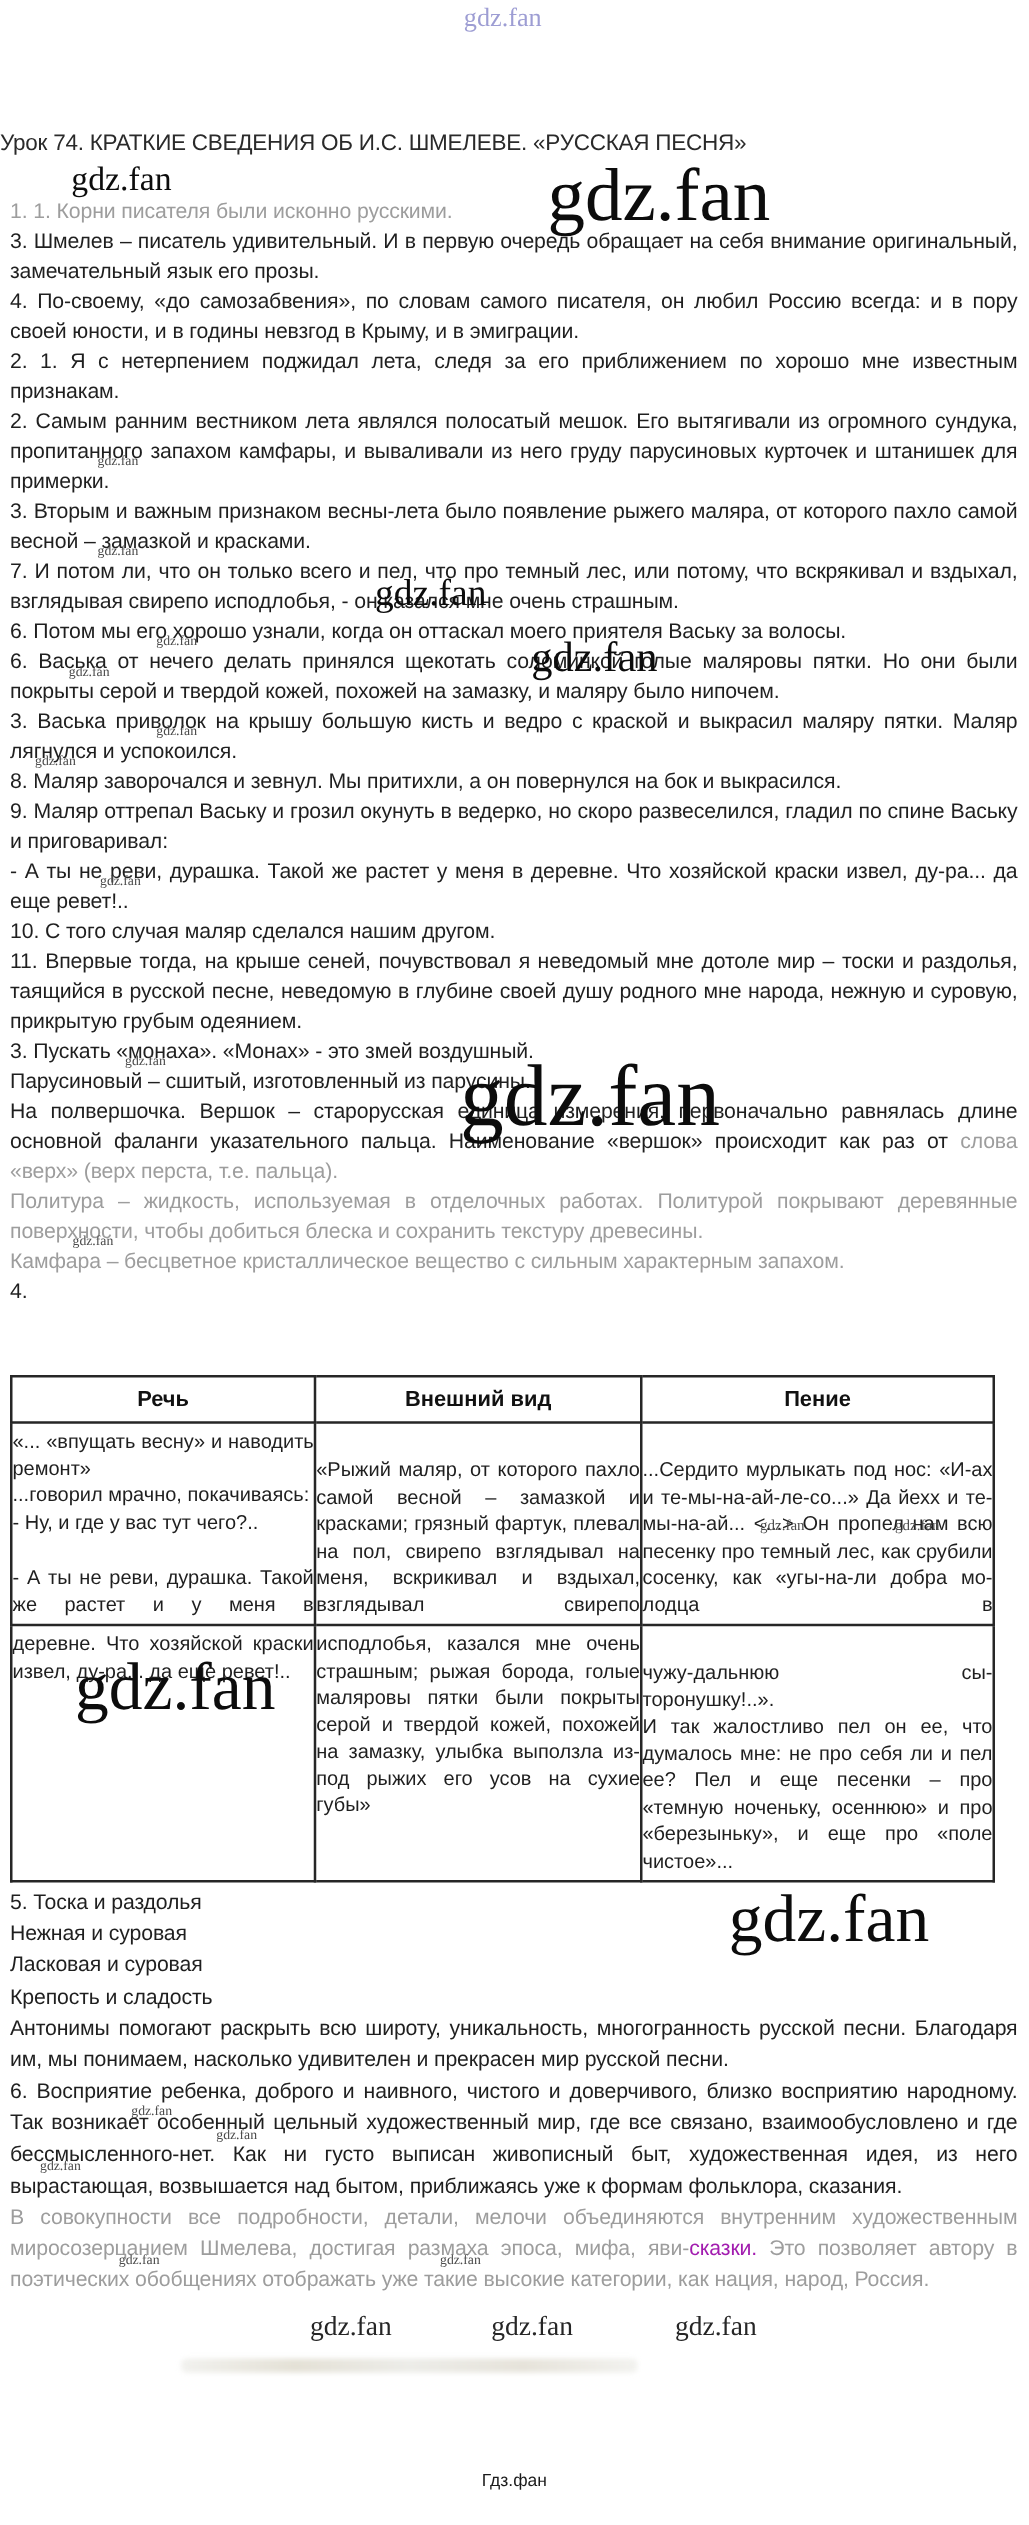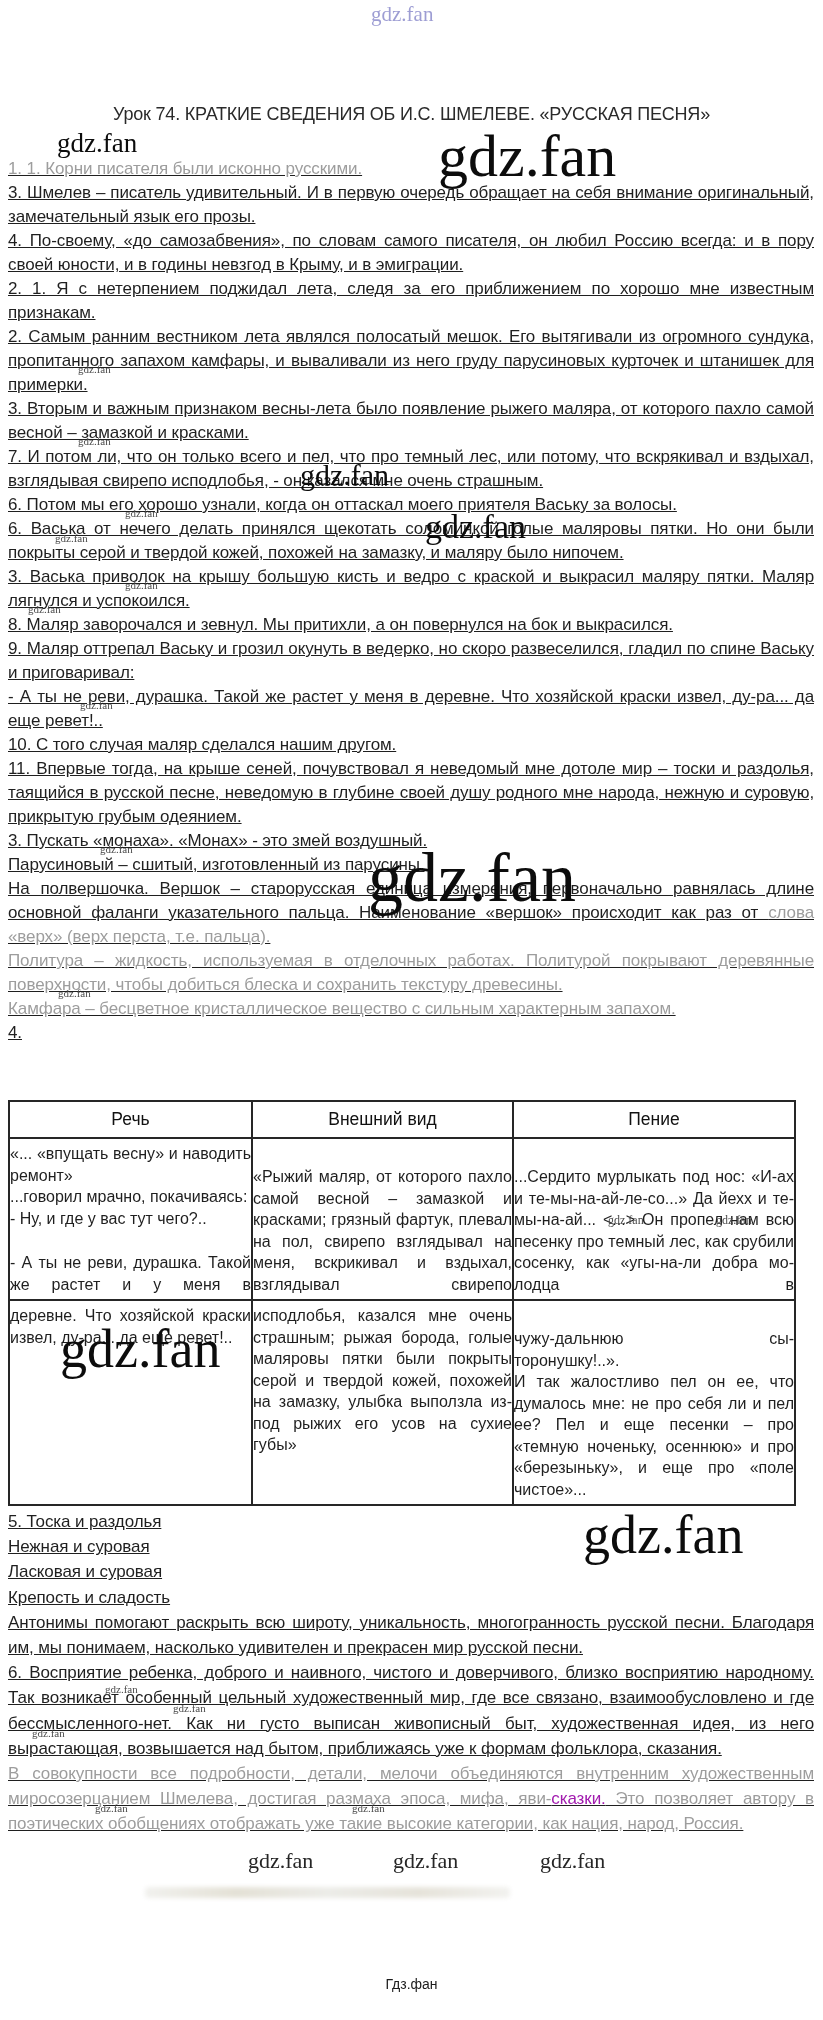--- a/index.html
+++ b/index.html
@@ -1,37 +1,37 @@
 <!DOCTYPE html>
 <html lang="ru"><head>
 <meta charset="utf-8">
 <style>
   html,body{margin:0;padding:0;background:#ffffff;}
   .page{
     position:relative;width:823px;height:2020px;background:#fff;overflow:hidden;
     font-family:"Liberation Sans",sans-serif;color:#1f1f1f;
   }
   .title{
-    position:absolute;top:104px;left:0;width:100%;text-align:center;
+    position:absolute;top:104px;left:0;width:100%;text-align:left;
     font-size:18px;letter-spacing:-0.2px;color:#2a2a2a;white-space:nowrap;
   }
-  .flow{position:absolute;left:8px;width:806px;text-align:justify;letter-spacing:-0.1px;text-decoration:underline;}
+  .flow{position:absolute;left:8px;width:806px;text-align:justify;letter-spacing:-0.1px;}
   #paras-top{top:157px;font-size:17px;line-height:24px;}
   #paras-bottom{top:1509px;font-size:17px;line-height:25.2px;}
   .para{margin:0;padding:0;}
   .jall{text-align-last:justify;margin-top:23px;}
   .t-dark{color:#1f1f1f;}
   .t-faded{color:#9d9d9d;}
   .t-mid{color:#a21caf;}
   table.grid{
     position:absolute;top:1100px;left:8px;width:786px;
     border-collapse:collapse;table-layout:fixed;background:#fff;
   }
   table.grid th{
-    border:2px solid #262626;font-size:17.5px;font-weight:normal;color:#111;
+    border:2px solid #262626;font-size:17.5px;font-weight:bold;color:#111;
     padding:7px 2px;text-align:center;
   }
   table.grid td{
     border:2px solid #262626;vertical-align:top;
     padding:4px 0;font-size:16px;line-height:21.5px;text-align:justify;
   }
   .wm{
     position:absolute;white-space:nowrap;line-height:1;
     font-family:Liberation Serif, serif;pointer-events:none;
   }

